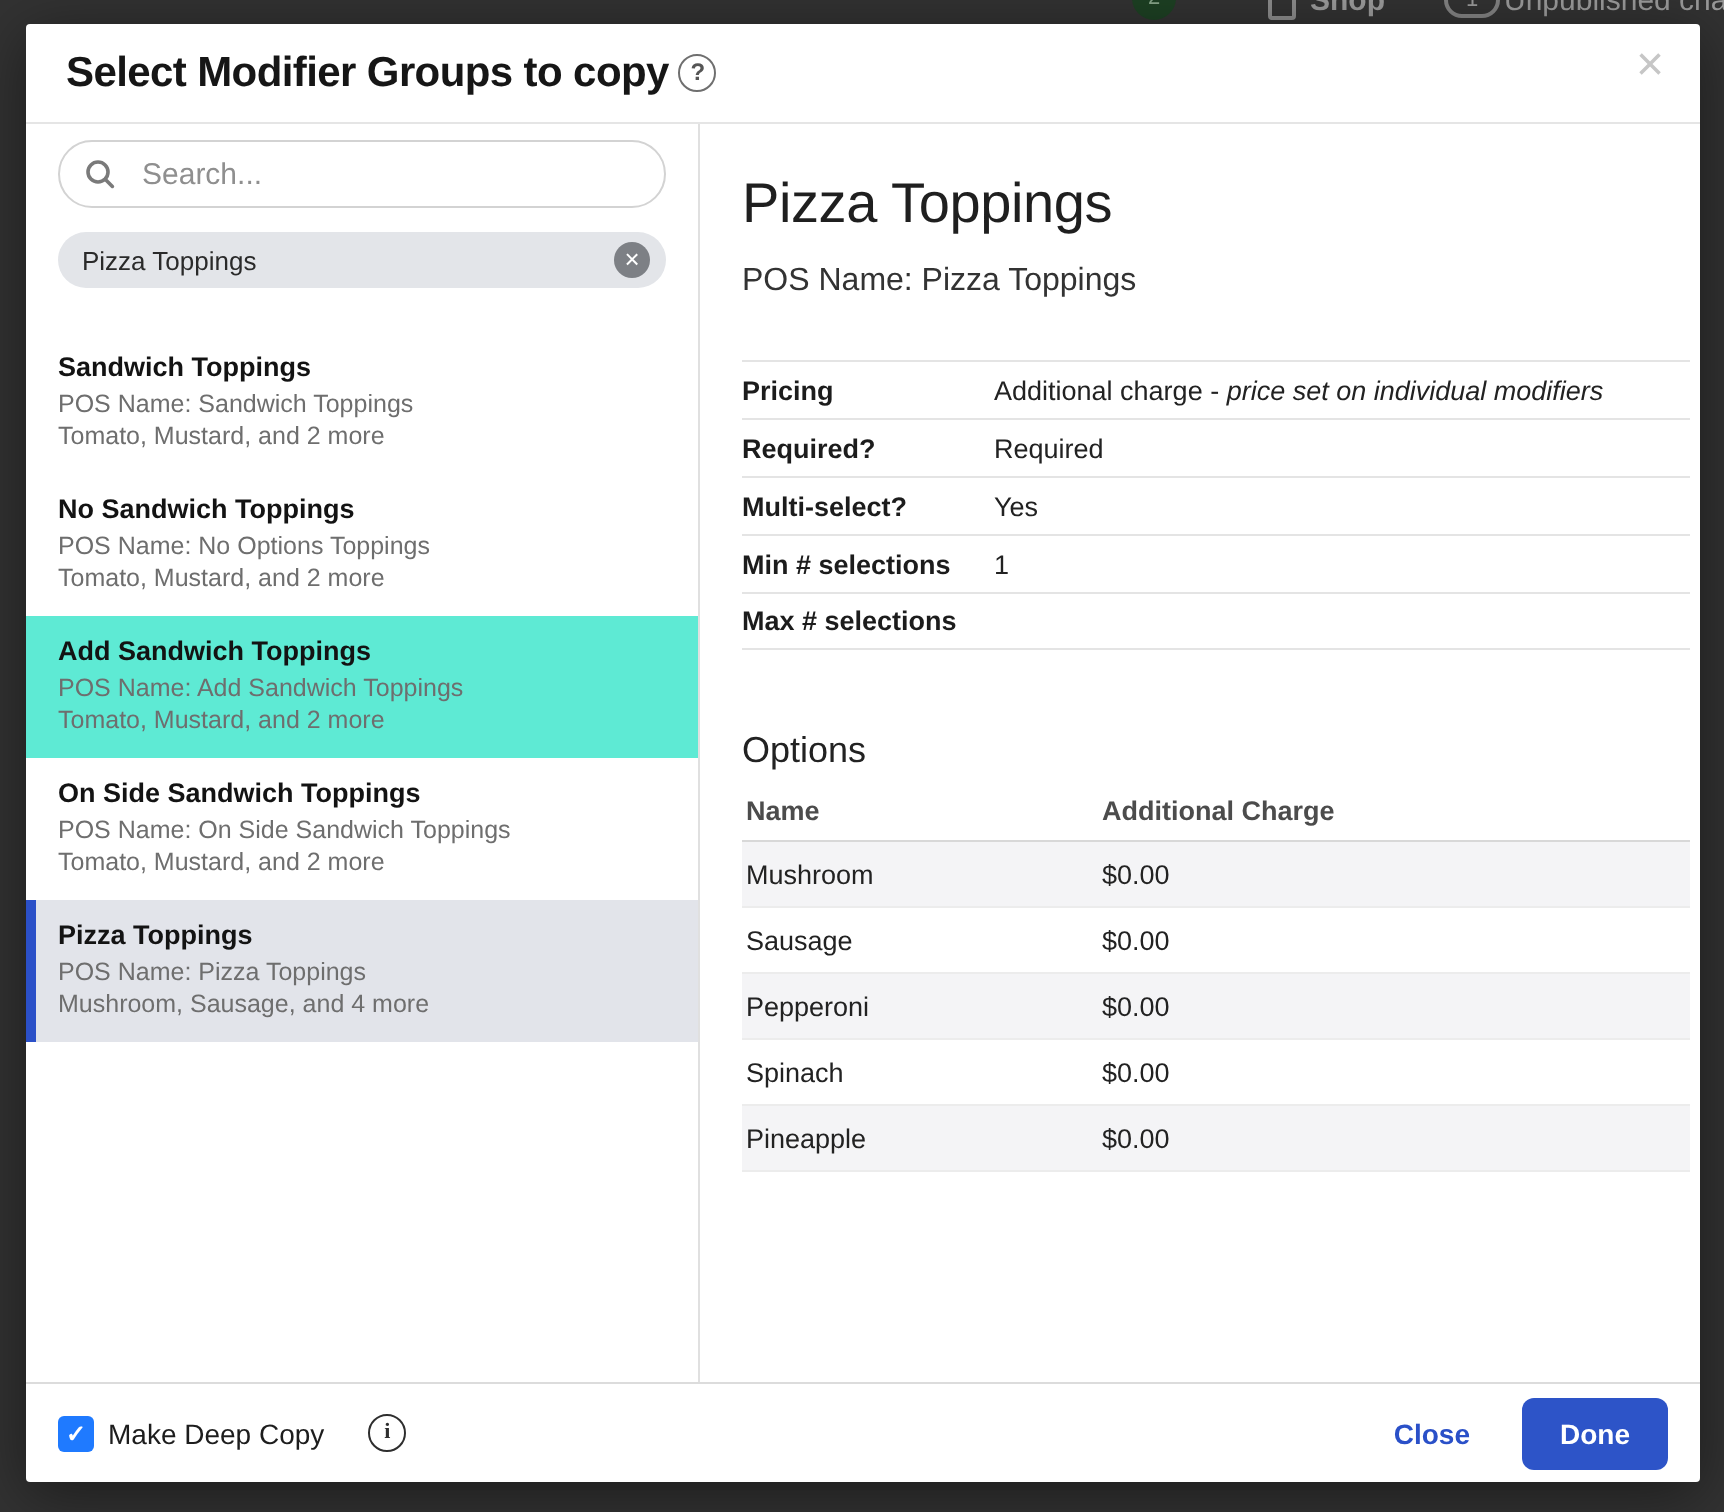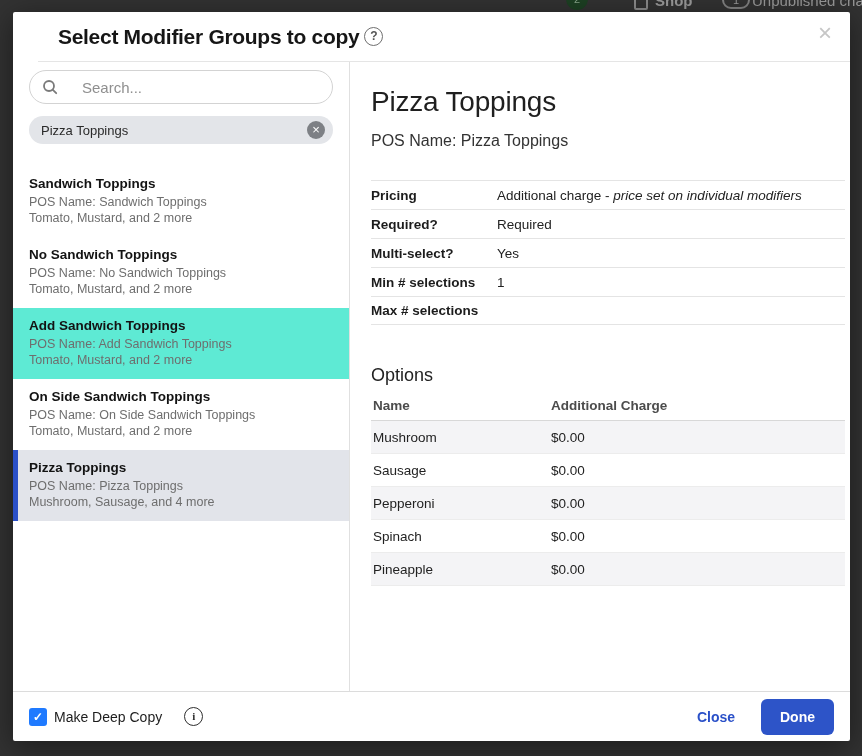--- a/index.html
+++ b/index.html
@@ -29,40 +29,40 @@
   
   .modal {
     position:absolute; left:13px; top:12px; width:837px; height:729px;
     background:#ffffff; border-radius:2px;
     box-shadow:0 6px 30px rgba(0,0,0,.45);
     display:flex; flex-direction:column;
   }
   .modal-header {
     height:50px; flex:0 0 50px; position:relative;
     border-bottom:1px solid #e5e5e5;
-    display:flex; align-items:center; padding:16px 20px;margin-left:25px;
+    display:flex; align-items:center; padding:16px 20px;
   }
   .modal-title { font-size:21px; font-weight:700; color:#161616; letter-spacing:-0.3px; }
   .help-icon {
     width:19px; height:19px; margin-left:5px; border:1.5px solid #6f6f6f; border-radius:50%;
     color:#555; font-size:12px; font-weight:600; text-align:center; line-height:17px; cursor:pointer;
   }
   .modal-close { position:absolute; right:14px; top:5px; font-size:24px; font-weight:300; color:#c6c6c6; cursor:pointer; line-height:1; padding:4px; }
 
   .modal-body { flex:1 1 auto; display:flex; min-height:0; }
 
   
   .left-panel { width:337px; flex:0 0 337px; border-right:1px solid #e0e0e0; padding-top:8px; overflow:hidden; }
   .search-wrap { padding:0 16px; }
   .search-box {
     height:34px; border:1px solid #d3d3d3; border-radius:17px;
     display:flex; align-items:center; padding:0 12px; background:#fff;
   }
   .search-box svg { flex:0 0 auto; }
-  .search-input { border:none; outline:none; flex:1; margin-left:24px; font-size:15px; color:#333; font-family:"Liberation Sans", sans-serif; background:transparent; }
+  .search-input { border:none; outline:none; flex:1; margin-left:13px; font-size:15px; color:#333; font-family:"Liberation Sans", sans-serif; background:transparent; }
   .search-input::placeholder { color:#8f8f8f; }
   .chip-row { padding:0 16px; margin-top:12px; }
   .chip {
     height:28px; background:#e3e5e9; border-radius:15px;
     display:flex; align-items:center; padding:0 8px 0 12px;
   }
   .chip-label { font-size:13px; color:#2a2a2a; }
   .chip-remove {
     margin-left:auto; width:18px; height:18px; border-radius:50%;
     background:#7d8085; color:#fff; font-size:13px; line-height:17px; text-align:center; cursor:pointer;
@@ -156,21 +156,21 @@
         </div>
 
         <div class="group-list">
           <div class="group-item">
             <div class="group-name">Sandwich Toppings</div>
             <div class="group-line">POS Name: Sandwich Toppings</div>
             <div class="group-line">Tomato, Mustard, and 2 more</div>
           </div>
           <div class="group-item">
             <div class="group-name">No Sandwich Toppings</div>
-            <div class="group-line">POS Name: No Sandwich Toppings</div>
+            <div class="group-line">POS Name: No Options Toppings</div>
             <div class="group-line">Tomato, Mustard, and 2 more</div>
           </div>
           <div class="group-item hovered">
             <div class="group-name">Add Sandwich Toppings</div>
             <div class="group-line">POS Name: Add Sandwich Toppings</div>
             <div class="group-line">Tomato, Mustard, and 2 more</div>
           </div>
           <div class="group-item">
             <div class="group-name">On Side Sandwich Toppings</div>
             <div class="group-line">POS Name: On Side Sandwich Toppings</div>

